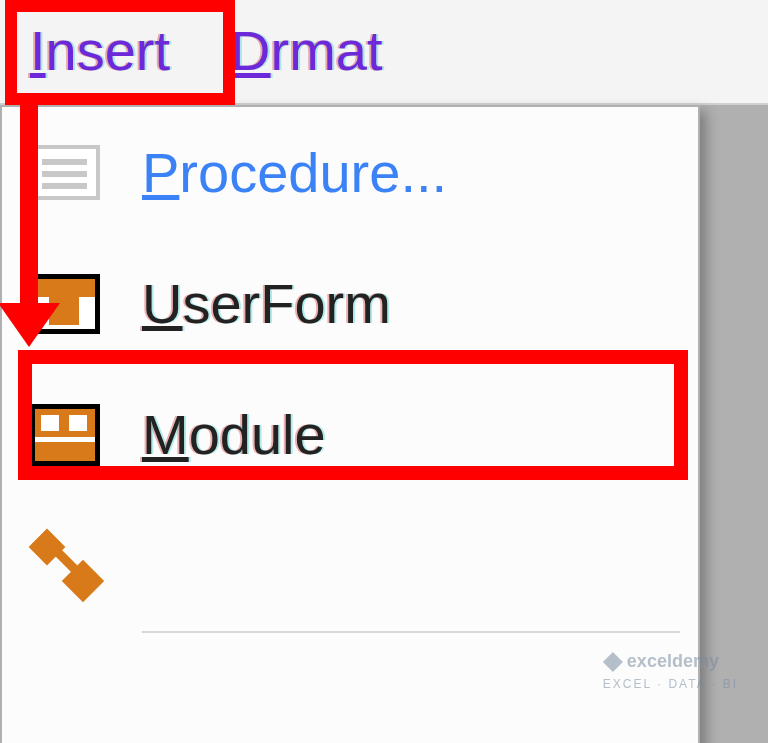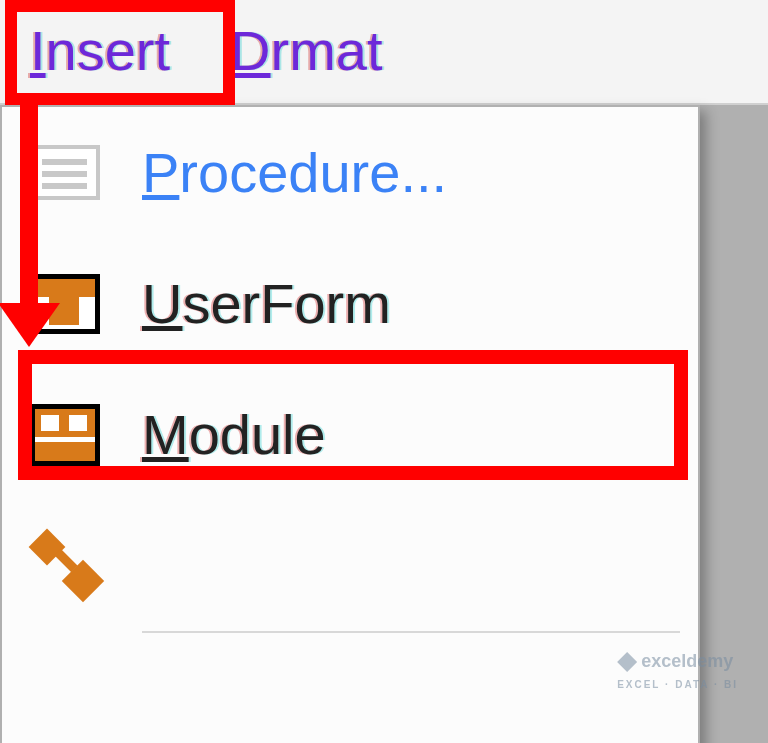--- a/index.html
+++ b/index.html
@@ -222,23 +222,23 @@
       position: absolute;
       right: 30px;
       bottom: 50px;
       font-size: 18px;
       color: rgba(120,140,160,0.55);
       z-index: 20;
       text-align: left;
       font-weight: bold;
     }
     .watermark .sub {
-      font-size: 10px;
+      font-size: 12px;
       letter-spacing: 2px;
-      font-weight: bold;
+      font-weight: normal;
     }
     .watermark .logo {
       display: inline-block;
       width: 20px;
       height: 20px;
       background: rgba(120,140,160,0.55);
       clip-path: polygon(50% 0%, 100% 50%, 50% 100%, 0% 50%);
       vertical-align: middle;
       margin-right: 4px;
     }

